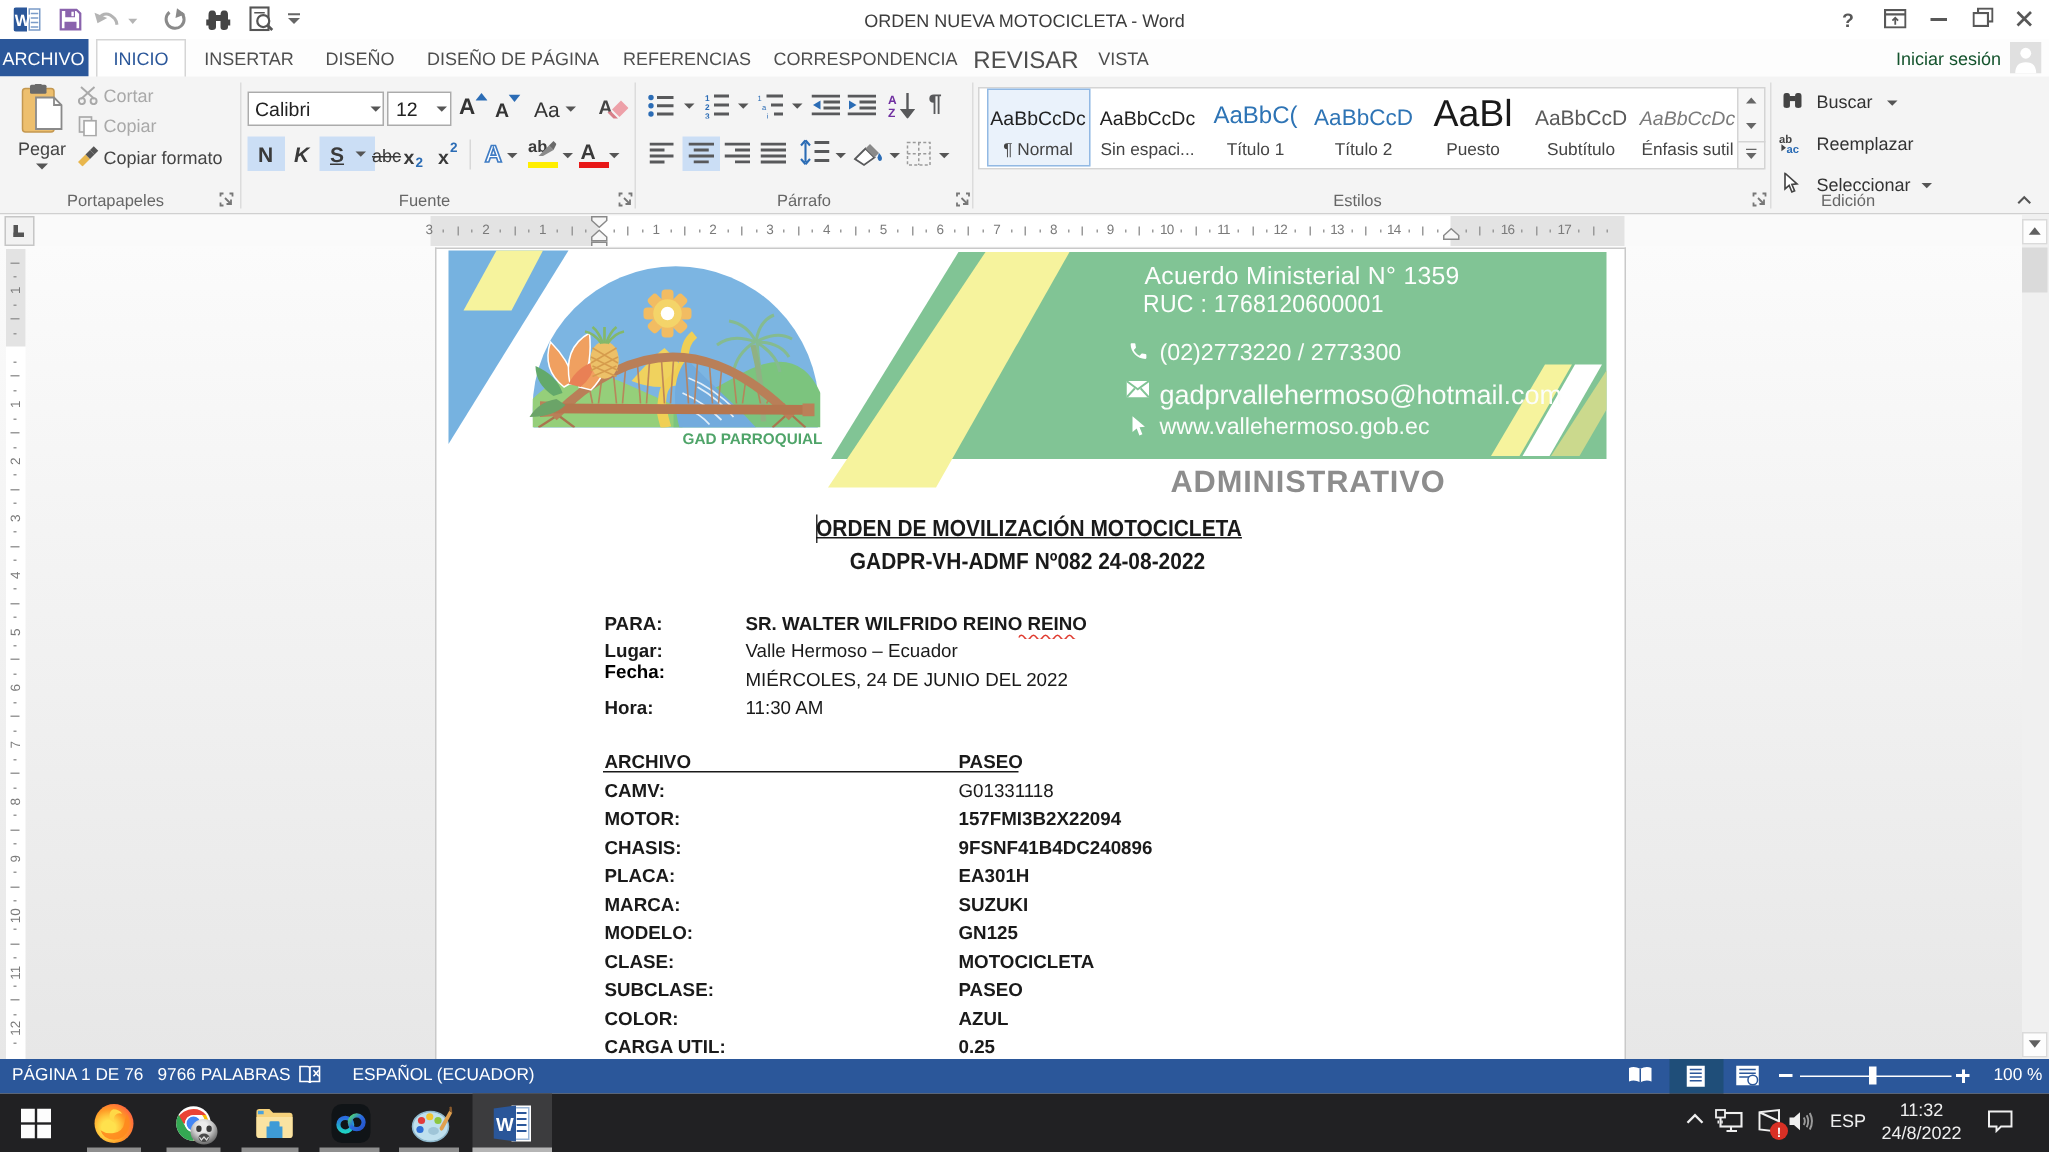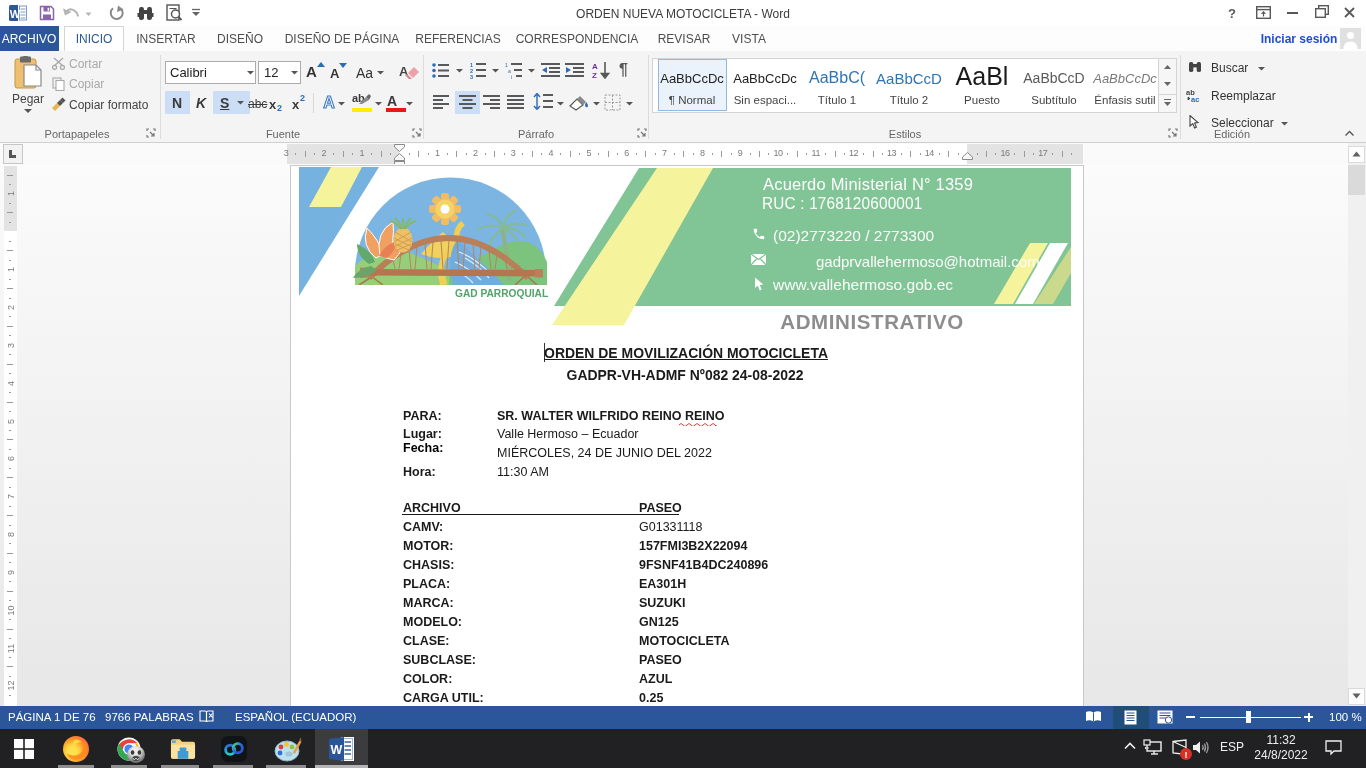--- a/index.html
+++ b/index.html
@@ -70,23 +70,23 @@
 <div class="a " style="left:0px;top:26px;width:1366px;height:25px;background:#fdfdfd"></div>
 <div class="a " style="left:0px;top:26px;width:59px;height:25px;background:#2b579a"></div>
 <div class="a nw ctr" style="left:29px;top:33px;font-size:12px;color:#fff;line-height:1;">ARCHIVO</div>
 <div class="a " style="left:64px;top:26px;width:60px;height:26px;background:#fff;border:1px solid #d5d5d5;border-bottom:none"></div>
 <div class="a nw ctr" style="left:94px;top:33px;font-size:12px;color:#2b579a;line-height:1;">INICIO</div>
 <div class="a nw ctr" style="left:166px;top:33px;font-size:12px;color:#4e4e4e;line-height:1;">INSERTAR</div>
 <div class="a nw ctr" style="left:240px;top:33px;font-size:12px;color:#4e4e4e;line-height:1;">DISEÑO</div>
 <div class="a nw ctr" style="left:342px;top:33px;font-size:12px;color:#4e4e4e;line-height:1;">DISEÑO DE PÁGINA</div>
 <div class="a nw ctr" style="left:458px;top:33px;font-size:12px;color:#4e4e4e;line-height:1;">REFERENCIAS</div>
 <div class="a nw ctr" style="left:577px;top:33px;font-size:12px;color:#4e4e4e;line-height:1;">CORRESPONDENCIA</div>
-<div class="a nw ctr" style="left:684px;top:33px;font-size:12px;color:#4e4e4e;line-height:1;">REVISAR</div>
+<div class="a nw ctr" style="left:684px;top:33px;font-size:16px;color:#4e4e4e;line-height:1;">REVISAR</div>
 <div class="a nw ctr" style="left:749px;top:33px;font-size:12px;color:#4e4e4e;line-height:1;">VISTA</div>
-<div class="a nw ctr" style="left:1299px;top:33px;font-size:12px;color:#1d4ed8;line-height:1;font-weight:bold;">Iniciar sesión</div>
+<div class="a nw ctr" style="left:1299px;top:33px;font-size:12px;color:#14532d;line-height:1;">Iniciar sesión</div>
 <svg class="a" style="left:1340px;top:28px" width="21" height="21" viewBox="0 0 21 21">
 <rect width="21" height="21" fill="#e0e0e0"></rect>
 <circle cx="10.5" cy="7.5" r="3.6" fill="#fff"></circle>
 <path d="M3.5,21 Q3.5,13.5 10.5,13.5 Q17.5,13.5 17.5,21 z" fill="#fff"></path>
   </svg>
 <div class="a " style="left:0px;top:51px;width:1366px;height:92px;background:#f4f4f4;border-bottom:1px solid #d0d0d0"></div>
 <div class="a " style="left:160px;top:55px;width:1px;height:84px;background:#dcdcdc"></div>
 <div class="a " style="left:423px;top:55px;width:1px;height:84px;background:#dcdcdc"></div>
 <div class="a " style="left:648px;top:55px;width:1px;height:84px;background:#dcdcdc"></div>
 <div class="a " style="left:1180px;top:55px;width:1px;height:84px;background:#dcdcdc"></div>
@@ -642,21 +642,21 @@
     <div class="a nw " style="left:472px;top:9.5px;font-size:16.5px;color:#fdfefd;line-height:1;letter-spacing:0.2px">Acuerdo Ministerial N° 1359</div>
     <div class="a nw " style="left:471px;top:28.5px;font-size:16.5px;color:#fdfefd;line-height:1;letter-spacing:0.2px;transform:scaleX(0.93);transform-origin:0 0">RUC : 1768120600001</div>
     <svg class="a" style="left:461px;top:61px" width="14" height="14" viewBox="0 0 24 24">
 <path d="M6.62 10.79c1.44 2.83 3.76 5.14 6.59 6.59l2.2-2.2c.27-.27.67-.36 1.02-.24 1.12.37 2.33.57 3.57.57.55 0 1 .45 1 1V20c0 .55-.45 1-1 1-9.39 0-17-7.61-17-17 0-.55.45-1 1-1h3.5c.55 0 1 .45 1 1 0 1.25.2 2.45.57 3.57.11.35.03.74-.24 1.02l-2.2 2.2z" fill="#fff"></path>
     </svg>
     <div class="a nw " style="left:482px;top:61.5px;font-size:15.5px;color:#fbfdfb;line-height:1;">(02)2773220 / 2773300</div>
     <svg class="a" style="left:460px;top:88px" width="15" height="11" viewBox="0 0 15 11">
 <rect width="15" height="11" fill="#fff"></rect>
 <path d="M0,0 L7.5,5.5 L15,0 M0,11 L5.5,5 M15,11 L9.5,5" stroke="#81c495" stroke-width="1.3" fill="none"></path>
     </svg>
-    <div class="a nw " style="left:482px;top:87.5px;font-size:15px;color:#fbfdfb;line-height:1;margin-left:43px;">gadprvallehermoso@hotmail.com</div>
+    <div class="a nw " style="left:482px;top:87.5px;font-size:18px;color:#fbfdfb;line-height:1;">gadprvallehermoso@hotmail.com</div>
     <svg class="a" style="left:463px;top:111px" width="10" height="14" viewBox="0 0 10 14">
 <path d="M1,0.5 L1,11 L3.8,8.6 L5.6,13.4 L7.6,12.5 L5.7,7.9 L9.3,7.5 z" fill="#fff"></path>
     </svg>
     <div class="a nw " style="left:482px;top:111px;font-size:15.5px;color:#fbfdfb;line-height:1;">www.vallehermoso.gob.ec</div>
     <div class="a nw ctr" style="left:581px;top:146px;font-size:20.5px;color:#8d8d8d;line-height:1;font-weight:bold;letter-spacing:0.6px">ADMINISTRATIVO</div>
   </div>
 <div class="a" style="left:291px;top:166px;width:791px;height:540px;color:#1a1a1a">
     <div class="a " style="left:252.5px;top:176.5px;width:1.2px;height:19px;background:#333"></div>
     <div class="a nw " style="left:395px;top:179px;font-size:15.5px;color:#1a1a1a;line-height:1;font-weight:bold;text-decoration:underline;transform:translateX(-50%) scaleX(0.9)">ORDEN DE MOVILIZACIÓN MOTOCICLETA</div>
     <div class="a nw " style="left:394px;top:201px;font-size:15.5px;color:#1a1a1a;line-height:1;font-weight:bold;transform:translateX(-50%) scaleX(0.9)">GADPR-VH-ADMF Nº082 24-08-2022</div>

